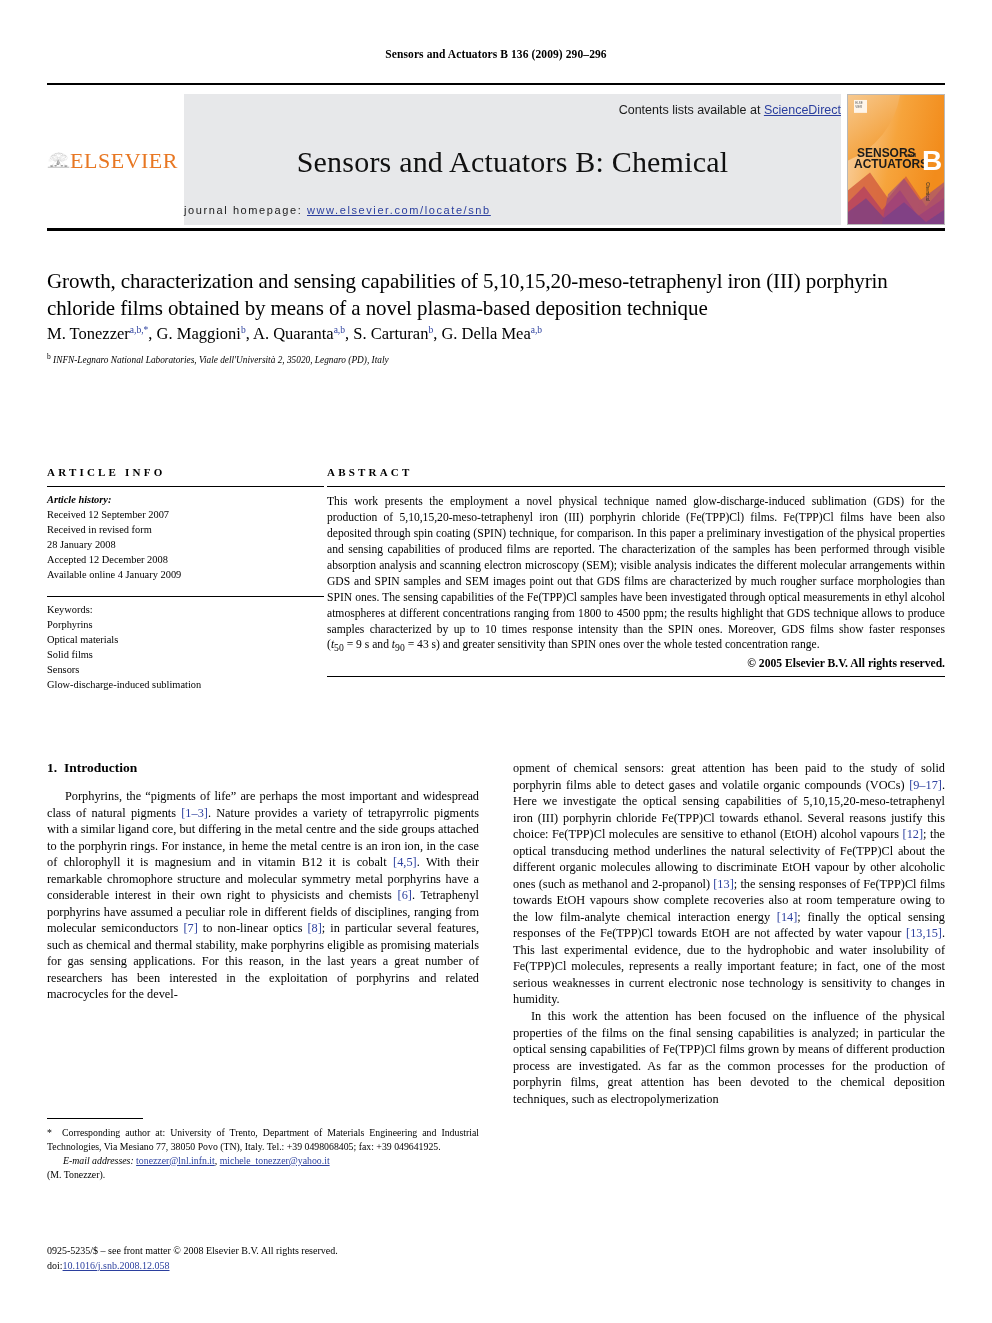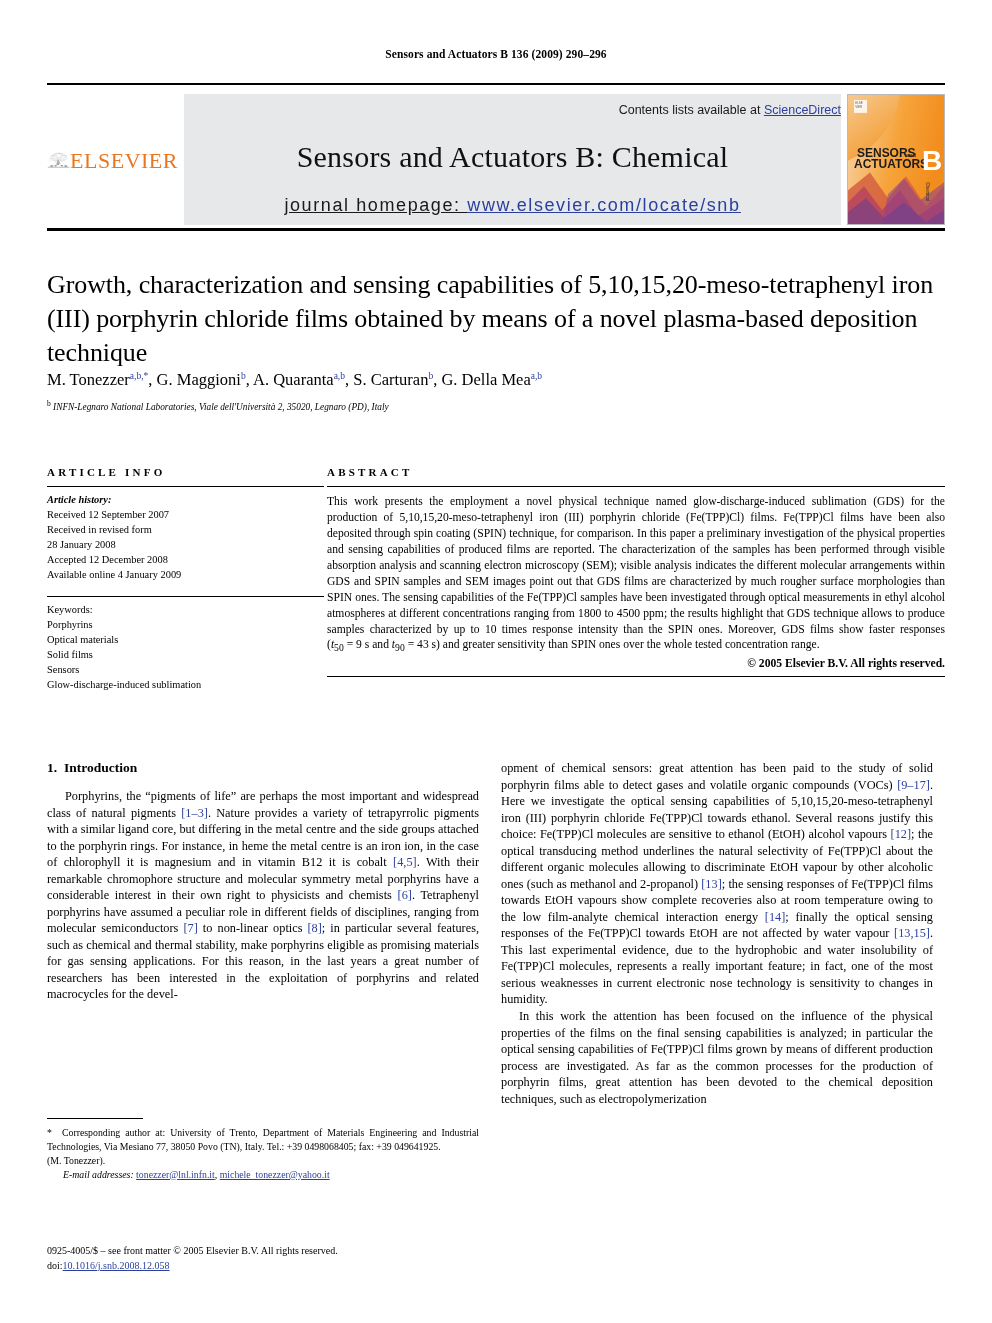--- a/index.html
+++ b/index.html
@@ -84,26 +84,24 @@
   .contents-line .sd { color: #2b3f9e; }
   .journal-title {
     text-align: center;
     font-family: "Liberation Serif", serif;
     font-size: 30px;
     color: #111;
     letter-spacing: 0.2px;
     margin-top: 2px;
   }
   .homepage-line {
-    text-align: center;
     font-family: "Liberation Sans", sans-serif;
-    font-size: 18px;
+    font-size: 11px;
     letter-spacing: 1.6px;
     color: #1a1a1a;
-    text-decoration: underline;
   }
   .homepage-line .url { color: #2b3f9e; }
   .cover-thumb {
     width: 96px;
     flex: 0 0 96px;
     border: 1px solid #b9b9b9;
     position: relative;
     overflow: hidden;
     background: #f4a53a;
   }
@@ -119,21 +117,21 @@
 
   
   .title-block {
     position: absolute;
     left: 47px;
     top: 268px;
     width: 898px;
   }
   .paper-title {
     font-family: "Liberation Serif", serif;
-    font-size: 26px;
+    font-size: 21px;
     line-height: 1.30;
     font-weight: normal;
     color: #000;
     margin: 0;
     letter-spacing: -0.1px;
   }
   .authors {
     font-size: 16.5px;
     font-family: "Liberation Serif", serif;
     line-height: 1.3;
@@ -182,21 +180,21 @@
   .abs-copy { text-align: right; margin-top: 2px; font-size: 11.6px; font-weight: bold; }
   .abs-bottom-rule { border-top: 1.4px solid #000; margin-top: 6px; }
 
   
   .body-cols {
     position: absolute;
     left: 47px;
     top: 760px;
     width: 898px;
     display: flex;
-    gap: 22px;
+    gap: 34px;
   }
   .bcol { width: 432px; flex: 0 0 432px; }
   .sect-title {
     font-family: "Liberation Serif", serif;
     font-size: 13.5px;
     font-weight: bold;
     margin: 0 0 12px 0;
   }
   .para {
     font-size: 12.3px;
@@ -375,26 +373,26 @@
     </div>
     <div class="bcol">
       <p class="para" style="text-indent:0">opment of chemical sensors: great attention has been paid to the study of solid porphyrin films able to detect gases and volatile organic compounds (VOCs) <span class="ref">[9–17]</span>. Here we investigate the optical sensing capabilities of 5,10,15,20-meso-tetraphenyl iron (III) porphyrin chloride Fe(TPP)Cl towards ethanol. Several reasons justify this choice: Fe(TPP)Cl molecules are sensitive to ethanol (EtOH) alcohol vapours <span class="ref">[12]</span>; the optical transducing method underlines the natural selectivity of Fe(TPP)Cl about the different organic molecules allowing to discriminate EtOH vapour by other alcoholic ones (such as methanol and 2-propanol) <span class="ref">[13]</span>; the sensing responses of Fe(TPP)Cl films towards EtOH vapours show complete recoveries also at room temperature owing to the low film-analyte chemical interaction energy <span class="ref">[14]</span>; finally the optical sensing responses of the Fe(TPP)Cl towards EtOH are not affected by water vapour <span class="ref">[13,15]</span>. This last experimental evidence, due to the hydrophobic and water insolubility of Fe(TPP)Cl molecules, represents a really important feature; in fact, one of the most serious weaknesses in current electronic nose technology is sensitivity to changes in humidity.</p>
       <p class="para">In this work the attention has been focused on the influence of the physical properties of the films on the final sensing capabilities is analyzed; in particular the optical sensing capabilities of Fe(TPP)Cl films grown by means of different production process are investigated. As far as the common processes for the production of porphyrin films, great attention has been devoted to the chemical deposition techniques, such as electropolymerization</p>
     </div>
   </div>
 
   <div class="foot">
     <div class="foot-rule"></div>
     <div class="foot-text"><span class="star">*</span>&nbsp; Corresponding author at: University of Trento, Department of Materials Engineering and Industrial Technologies, Via Mesiano 77, 38050 Povo (TN), Italy. Tel.: +39 0498068405; fax: +39 049641925.</div>
-    <div class="foot-text">(M. Tonezzer).</div>
     <div class="foot-text" style="text-indent:16px">
       <span class="email-lbl">E-mail addresses:</span>
       <a class="link" href="#">tonezzer@lnl.infn.it</a>,
       <a class="link" href="#">michele_tonezzer@yahoo.it</a>
     </div>
+    <div class="foot-text">(M. Tonezzer).</div>
   </div>
 
   <div class="copyright-block">
-    <div>0925-4005/$ – see front matter © 2005 Elsevier B.V. All rights reserved.</div>
+    <div>0925-5235/$ – see front matter © 2008 Elsevier B.V. All rights reserved.</div>
     <div><span>doi:</span><a class="link" href="#">10.1016/j.snb.2008.12.058</a></div>
   </div>
 
 </div>
 
 </body></html>

